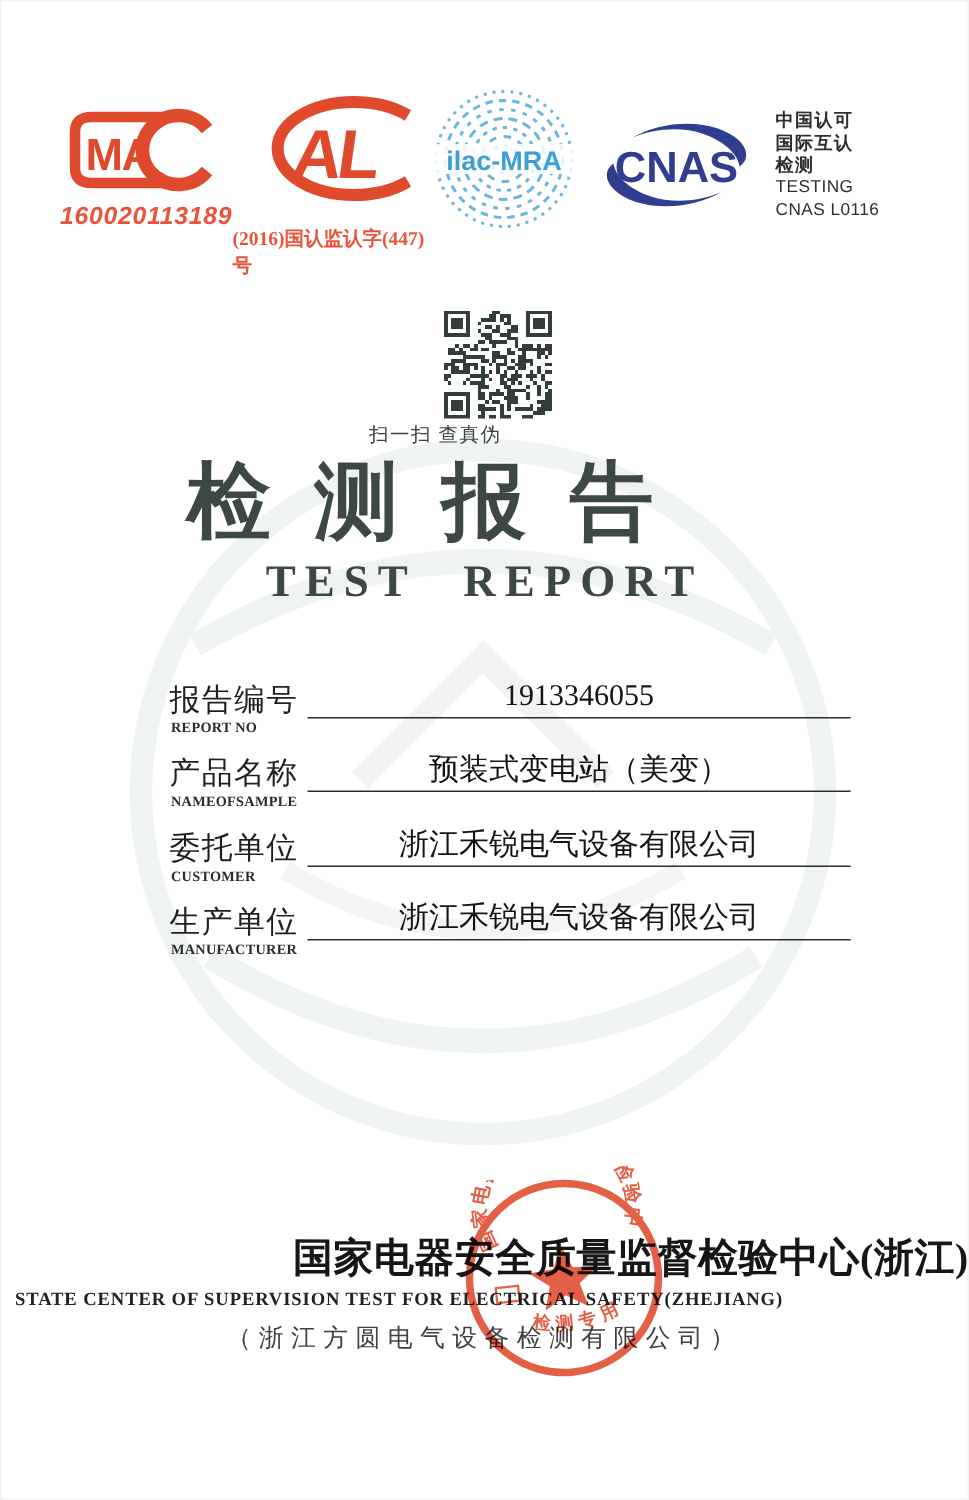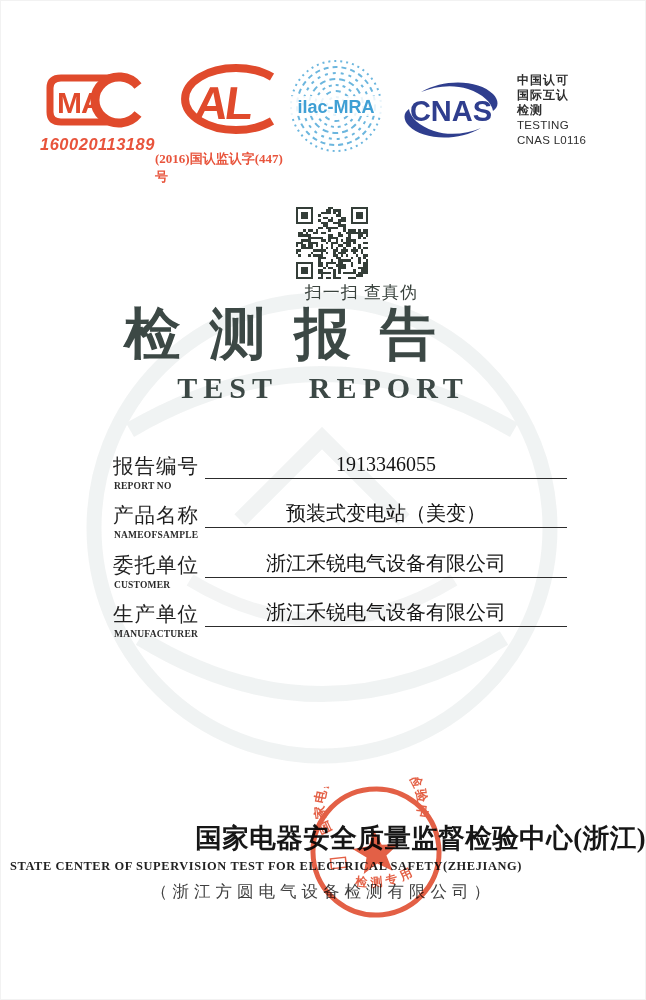--- a/index.html
+++ b/index.html
@@ -21,22 +21,22 @@
   .cal-logo{left:168px;top:63px;}
   .cal-number{left:155px;top:137px;width:135px;
     font-size:13px;font-weight:bold;color:#e8543c;margin-top:13px;}
   .ilac-logo{left:288px;top:58px;}
   .cnas-logo{left:397px;top:77px;}
   .acc-block{left:517px;top:73px;line-height:15px;font-size:12px;color:#2e2e2e;}
   .acc-block .zh{font-weight:bold;letter-spacing:1px;}
   .acc-block .en{font-family:"Liberation Sans","DejaVu Sans",sans-serif;font-size:11.5px;letter-spacing:.3px;}
   
   .qr{left:296px;top:207px;}
-  .qr-caption{left:246px;top:281px;width:172px;text-align:right;
-    font-size:17px;color:#39423d;letter-spacing:1px;}
+  .qr-caption{left:246px;top:281px;width:172px;text-align:left;
+    font-size:13px;color:#39423d;letter-spacing:1px;}
   
   .title-zh{left:0;top:297px;width:560px;text-align:center;margin:0;
     font-size:56px;font-weight:600;color:#3c4845;
     letter-spacing:.52em;text-indent:.52em;}
   .title-en{left:0;top:371px;width:646px;text-align:center;margin:0;
     font-size:30px;font-weight:bold;color:#3c4845;
     letter-spacing:6px;word-spacing:18px;}
   
   .fields{left:113px;top:450px;width:454px;}
   .frow{position:relative;height:49.4px;}

